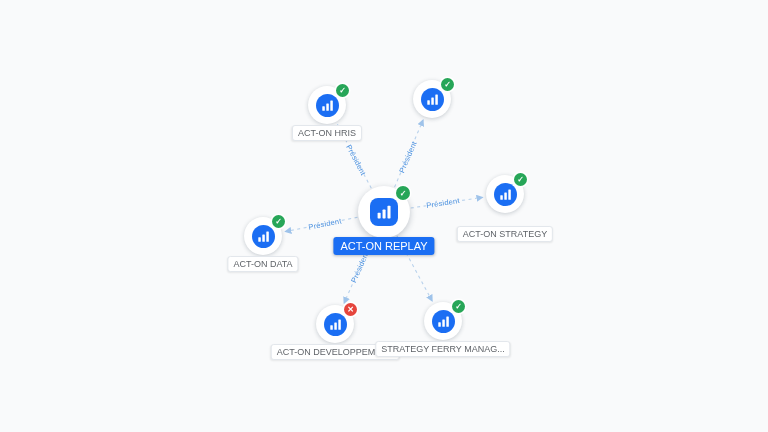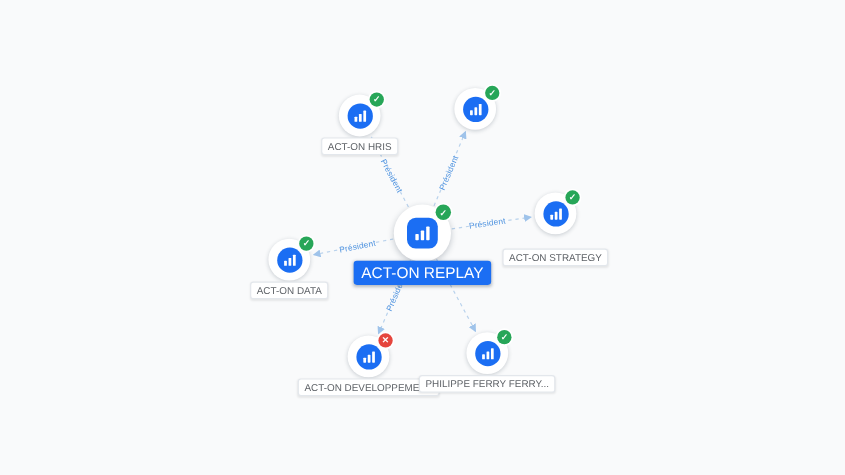--- a/index.html
+++ b/index.html
@@ -78,21 +78,21 @@
     width:28px;height:28px;border-radius:8px;
     background:var(--accent,#1b6ef3);
     display:flex;align-items:center;justify-content:center;
   }
   .center-node .badge{width:14px;height:14px;top:0;right:0;}
   .center-label{
     position:absolute;
     transform:translateX(-50%);
     background:var(--accent,#1b6ef3);
     color:#fff;
-    font-size:14px;
+    font-size:11px;
     padding:3px 7px;
     border-radius:3px;
     white-space:nowrap;
     box-shadow:0 1px 3px rgba(25,39,60,.3);
     cursor:pointer;z-index:3;
   }
 </style>
 </head>
 <body>
 
@@ -199,14 +199,14 @@
       <svg viewBox="0 0 12 12" width="13" height="13" aria-hidden="true">
         <g fill="#ffffff">
           <rect x="1.2" y="6.6" width="2.3" height="4.2" rx="0.5"></rect>
           <rect x="4.9" y="4.2" width="2.3" height="6.6" rx="0.5"></rect>
           <rect x="8.6" y="1.4" width="2.3" height="9.4" rx="0.5"></rect>
         </g>
       </svg>
     </span>
     <span class="badge badge-green">✓</span>
   </div>
-  <div class="node-label" style="left: 443px; top: 341px;">PHILIPPE FERRY FERRY...</div>
+  <div class="node-label" style="left: 443px; top: 341px;">STRATEGY FERRY MANAG...</div>
 </div>
 
 </body></html>

